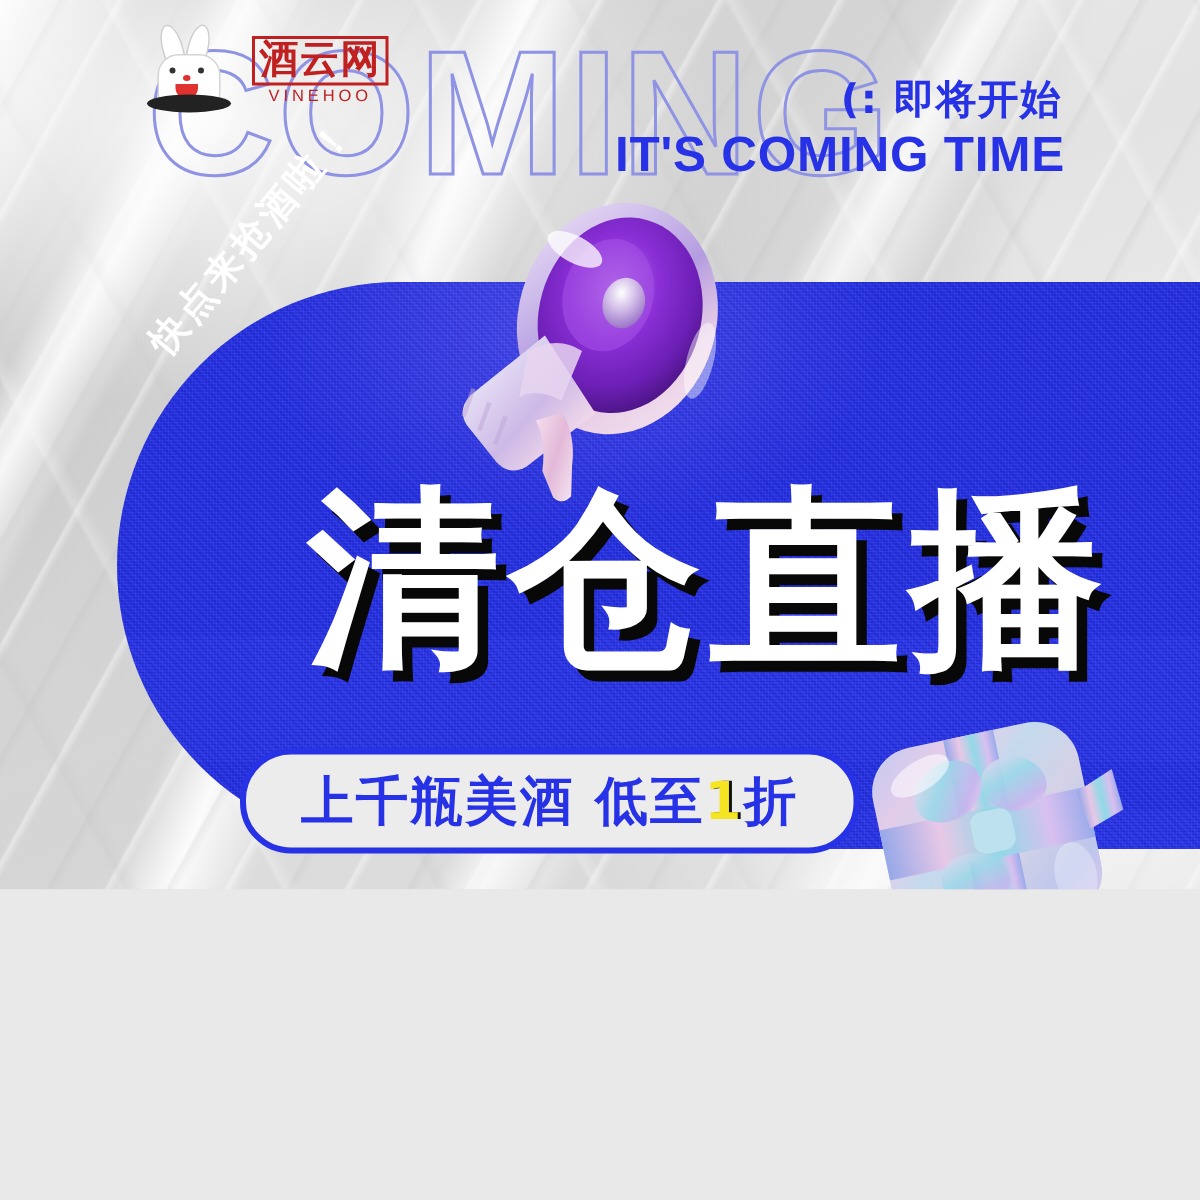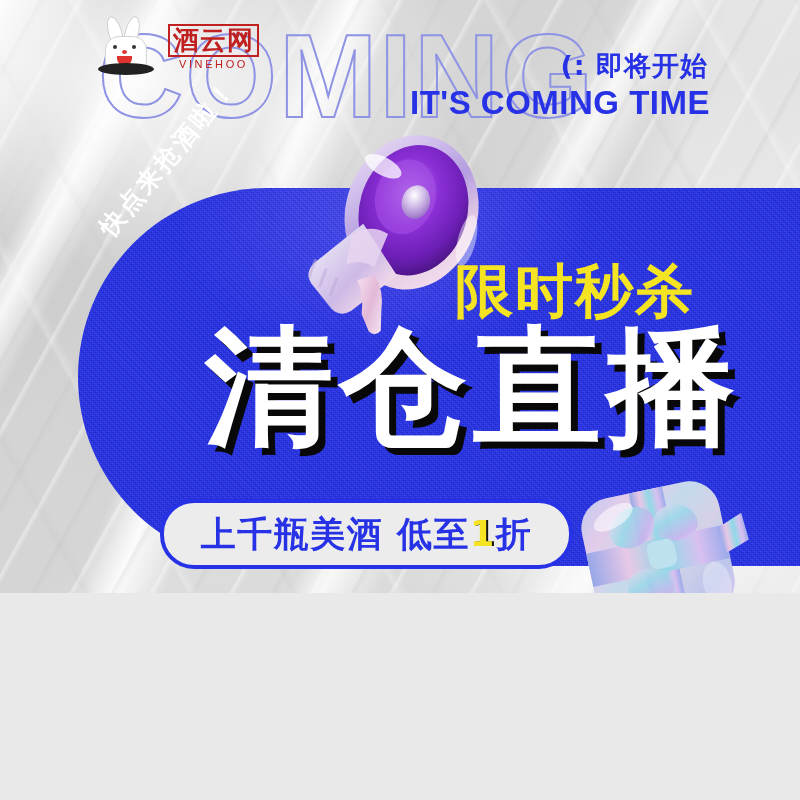--- a/index.html
+++ b/index.html
@@ -437,21 +437,20 @@
 
       <path d="M78 152 Q84 166 80 186 L86 204 Q92 210 98 204 L100 184 Q104 164 96 148 Z" fill="url(#handleG)"></path>
 
       <ellipse cx="142" cy="78" rx="14" ry="17" fill="url(#knobG)" transform="rotate(20 142 78)"></ellipse>
 
       <ellipse cx="112" cy="40" rx="20" ry="9" fill="#ffffff" opacity=".75" transform="rotate(32 112 40)"></ellipse>
       <ellipse cx="190" cy="120" rx="9" ry="26" fill="#ffffff" opacity=".45" transform="rotate(18 190 120)"></ellipse>
     </svg>
   </div>
 
-  <div id="yellow-head">限时秒杀</div>
 
   <div id="main-headline">清仓直播</div>
 
   <div id="cta-pill">
     <div id="cta-text">
       <span>上千瓶美酒 低至</span><span class="hl">1</span><span>折</span>
     </div>
   </div>
 
   <div id="gift-cube">

